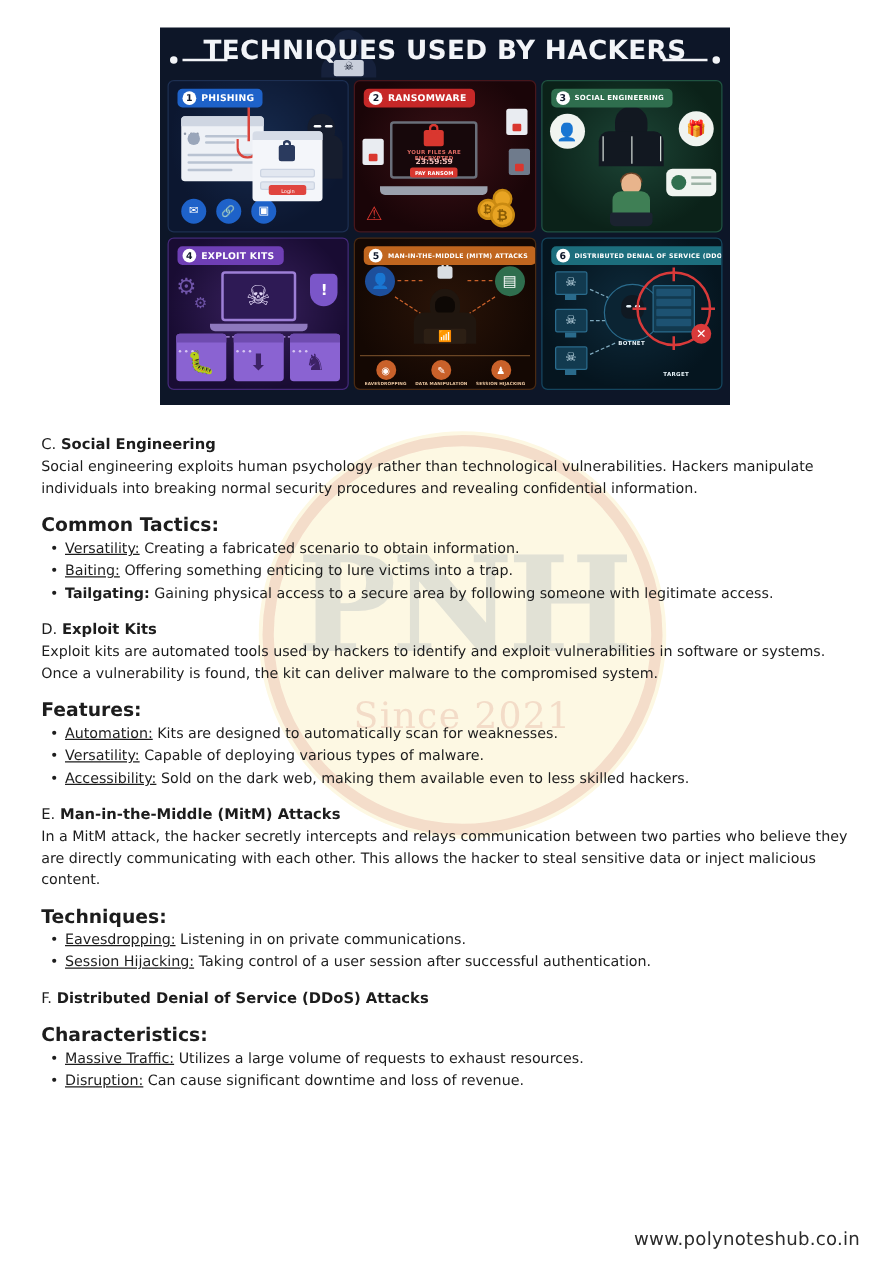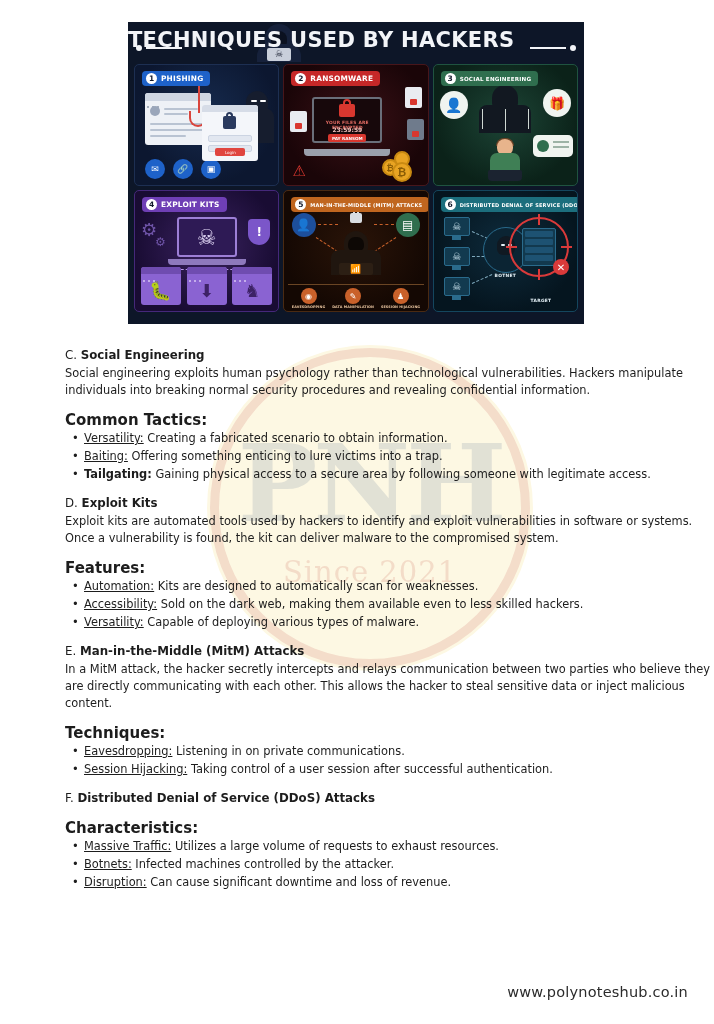--- a/index.html
+++ b/index.html
@@ -69,21 +69,21 @@
     z-index: 2;
   }
   .ig-header {
     position: relative;
     height: 42px;
   }
   .ig-title {
     position: absolute;
     left: 0; right: 0;
     top: 6px;
-    text-align: left;
+    text-align: center;
     font-family: "DejaVu Sans", sans-serif;
     font-weight: bold;
     font-size: 21px;
     letter-spacing: 0.3px;
     color: #f2f4f8;
     text-transform: uppercase;
   }
   .ig-rule {
     position: absolute;
     top: 21px;
@@ -304,21 +304,20 @@
   .content {
     position: absolute;
     left: 33px;
     top: 347px;
     width: 650px;
     z-index: 3;
     font-family: "DejaVu Sans", sans-serif;
     font-size: 11.4px;
     line-height: 17px;
     color: #1d1d1d;
-    margin-left: 32px;
   }
   .sec { margin-bottom: 12px; }
   .sec-head { font-size: 11.8px; margin-bottom: 1px; }
   .sec-head .letter { font-weight: normal; }
   .sec-head .ttl { font-weight: bold; }
   .sec-para { margin: 0 0 0 0; text-align: left; }
   .sub-head { font-weight: bold; font-size: 15px; margin-top: 13px; margin-bottom: 1px; }
   ul.bullets { margin: 0; padding-left: 19px; list-style: none; }
   ul.bullets li { position: relative; margin-bottom: 1px; }
   ul.bullets li::before {
@@ -603,37 +602,36 @@
         <li><span class="term-u">Baiting:</span><span> Offering something enticing to lure victims into a trap.</span></li>
         <li><span class="term-b">Tailgating:</span><span> Gaining physical access to a secure area by following someone with legitimate access.</span></li>
       </ul>
     </div>
     <div class="sec">
       <div class="sec-head"><span class="letter">D. </span><span class="ttl">Exploit Kits</span></div>
       <p class="sec-para">Exploit kits are automated tools used by hackers to identify and exploit vulnerabilities in software or systems. Once a vulnerability is found, the kit can deliver malware to the compromised system.</p>
       <div class="sub-head">Features:</div>
       <ul class="bullets">
         <li><span class="term-u">Automation:</span><span> Kits are designed to automatically scan for weaknesses.</span></li>
+        <li><span class="term-u">Versatility:</span><span> Capable of deploying various types of malware.</span></li>
         <li><span class="term-u">Accessibility:</span><span> Sold on the dark web, making them available even to less skilled hackers.</span></li>
-        <li><span class="term-u">Versatility:</span><span> Capable of deploying various types of malware.</span></li>
       </ul>
     </div>
     <div class="sec">
       <div class="sec-head"><span class="letter">E. </span><span class="ttl">Man-in-the-Middle (MitM) Attacks</span></div>
       <p class="sec-para">In a MitM attack, the hacker secretly intercepts and relays communication between two parties who believe they are directly communicating with each other. This allows the hacker to steal sensitive data or inject malicious content.</p>
       <div class="sub-head">Techniques:</div>
       <ul class="bullets">
         <li><span class="term-u">Eavesdropping:</span><span> Listening in on private communications.</span></li>
         <li><span class="term-u">Session Hijacking:</span><span> Taking control of a user session after successful authentication.</span></li>
       </ul>
     </div>
     <div class="sec">
       <div class="sec-head"><span class="letter">F. </span><span class="ttl">Distributed Denial of Service (DDoS) Attacks</span></div>
       <div class="sub-head">Characteristics:</div>
       <ul class="bullets">
         <li><span class="term-u">Massive Traffic:</span><span> Utilizes a large volume of requests to exhaust resources.</span></li>
-        <li><span class="term-u">Botnets:</span><span> Infected machines controlled by the attacker.</span></li>
         <li><span class="term-u">Disruption:</span><span> Can cause significant downtime and loss of revenue.</span></li>
       </ul>
     </div>
   </div>
 
 <div class="footer-url">www.polynoteshub.co.in</div>
 
 </body></html>

